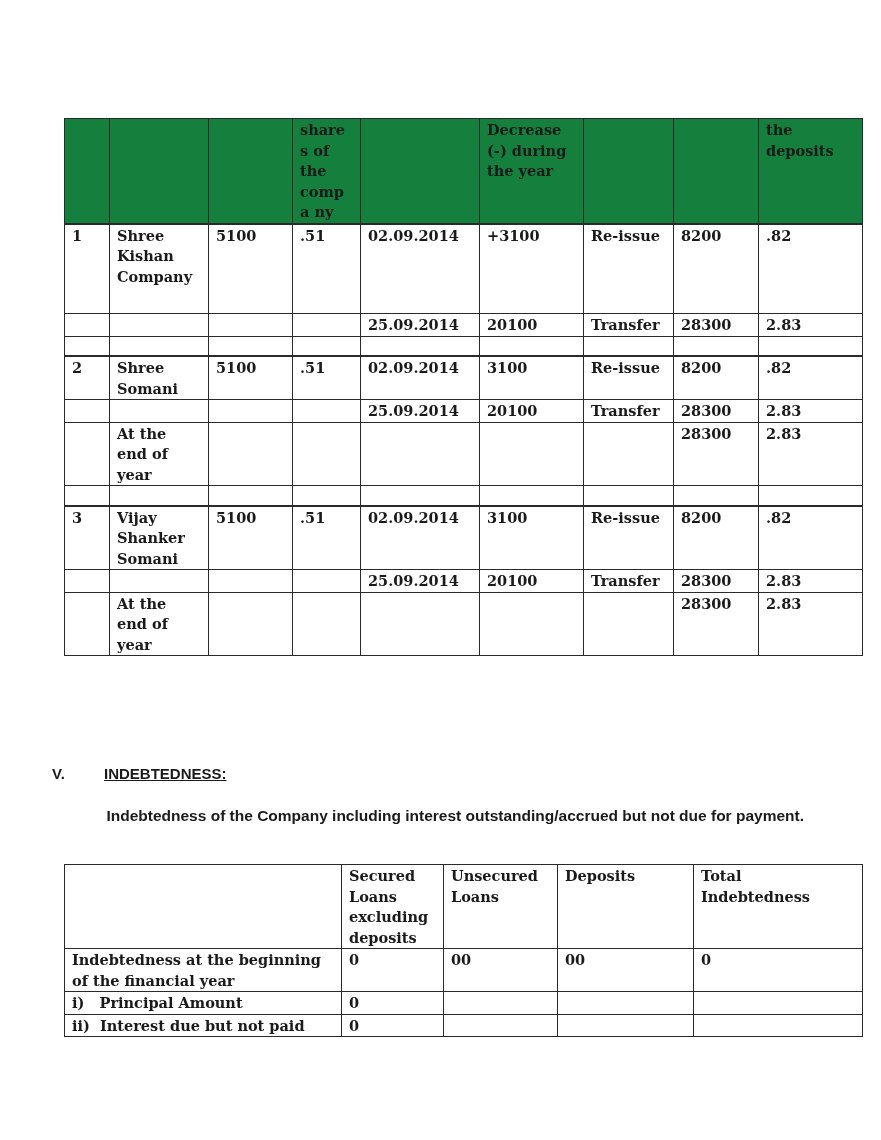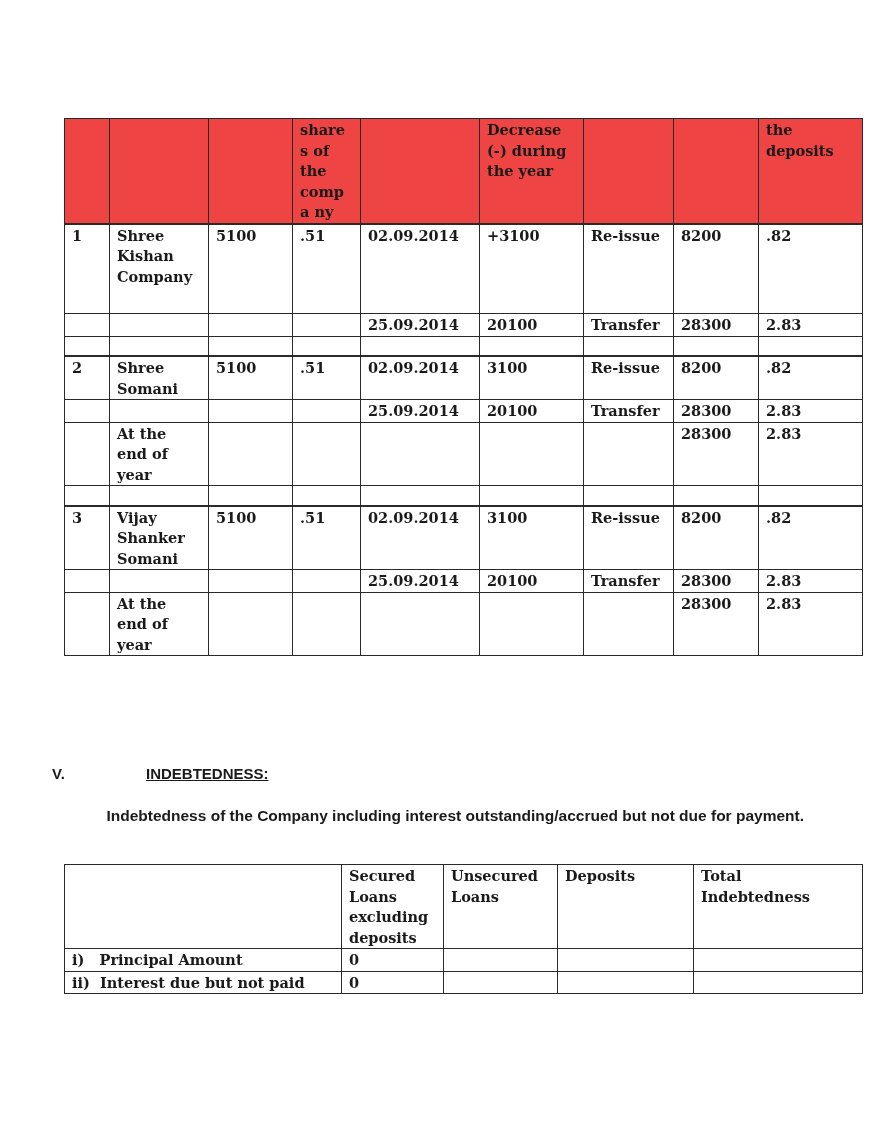--- a/index.html
+++ b/index.html
@@ -12,34 +12,33 @@
   td {
     border: 1.5px solid #2a2a2a;
     vertical-align: top;
     font-weight: bold;
     font-size: 14.5px;
     line-height: 20.5px;
     padding: 1px 7px 0 7px;
     overflow: hidden;
     word-wrap: break-word;
   }
-  tr.hdr td { background: #ef4444; }
+  tr.hdr td { background: #15803d; }
   tr.thick-top td { border-top: 2.5px solid #2a2a2a; }
   #shares-table { left: 64px; top: 118px; width: 798px; }
   #debt-table { left: 64px; top: 864px; width: 798px; }
   #debt-table td { font-size: 14.5px; line-height: 20.5px; }
   .section-num {
     position: absolute; left: 52px; top: 765px;
     font-family: "Liberation Sans", sans-serif; font-weight: bold; font-size: 15px;
   }
   .section-title {
     position: absolute; left: 104px; top: 765px;
     font-family: "Liberation Sans", sans-serif; font-weight: bold; font-size: 15px;
     text-decoration: underline;
-    margin-left: 42px;
   }
   .section-desc {
     position: absolute; left: 104px; top: 805px; width: 700px;
     font-family: "Liberation Sans", sans-serif; font-weight: bold; font-size: 15.5px;
     line-height: 21px;
     text-align: right;
   }
 </style>
 </head>
 <body>
@@ -197,20 +196,27 @@
       <col style="width:169px">
   </colgroup>
   <tbody>
       <tr style="height:82px">
     <td></td>
     <td>Secured Loans excluding deposits</td>
     <td>Unsecured Loans</td>
     <td>Deposits</td>
     <td>Total Indebtedness</td>
   </tr>
+  <tr style="height:41px">
+    <td>Indebtedness at the beginning of the financial year</td>
+    <td>0</td>
+    <td>00</td>
+    <td>00</td>
+    <td>0</td>
+  </tr>
   <tr style="height:20px">
     <td>i)&nbsp;&nbsp;&nbsp;Principal Amount</td>
     <td>0</td>
     <td></td>
     <td></td>
     <td></td>
   </tr>
   <tr style="height:20px">
     <td>ii)&nbsp;&nbsp;Interest due but not paid</td>
     <td>0</td>

